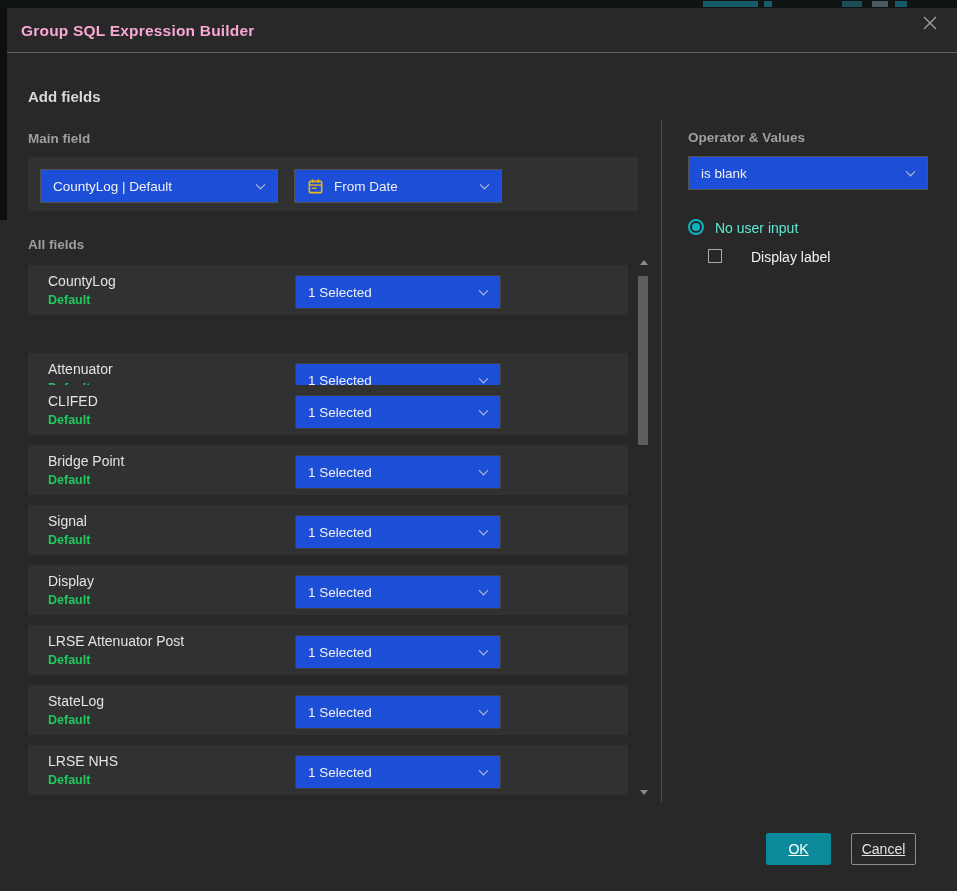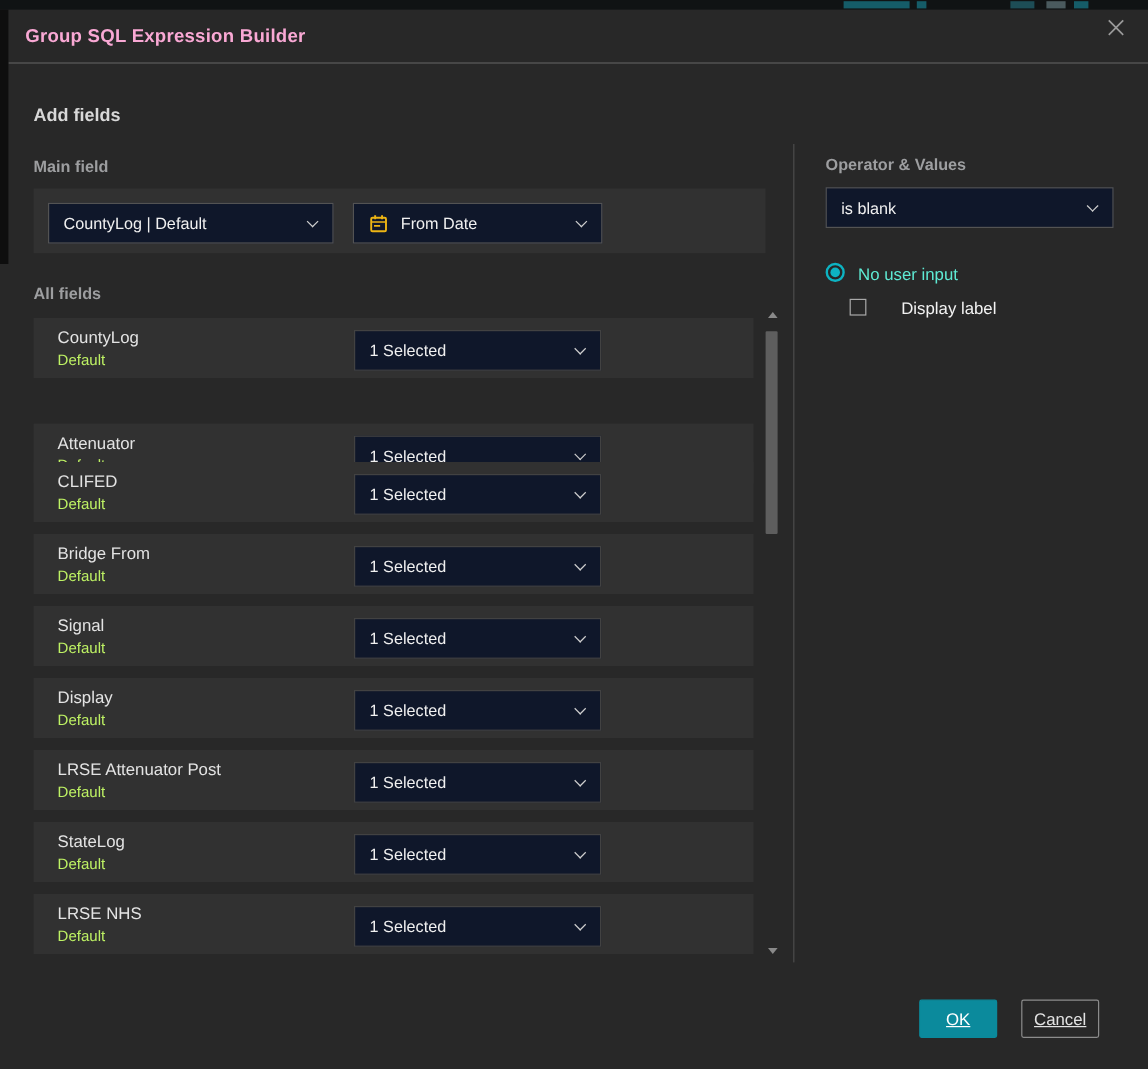--- a/index.html
+++ b/index.html
@@ -24,40 +24,40 @@
   .close-btn { position:absolute; right:16px; top:12px; width:22px; height:22px; display:flex; align-items:center; justify-content:center; cursor:pointer; }
   .title-divider { left:7px; top:52px; width:950px; height:1px; background:#5e5e5e; }
 
   .section-heading { font-size:15px; font-weight:700; color:#d8d8d8; }
   .sub-label { font-size:13.5px; font-weight:700; color:#9d9ea0; }
 
   .panel-box { background:#313131; }
 
   .select {
     position:absolute;
-    background:#0f172a;
+    background:#1d4ed8;
     border:1px solid #535353;
     display:flex; align-items:center;
     padding:16px 12px;
     cursor:pointer;
   }
   .select .sel-text { font-size:13.5px; color:#f0f0f0; white-space:nowrap; }
   .chevron {
     position:absolute; right:13px; top:50%;
     width:7px; height:7px;
     border-right:1.6px solid #cfcfcf;
     border-bottom:1.6px solid #cfcfcf;
     transform:translateY(-70%) rotate(45deg);
   }
   .row-select { border-color:#424242; }
 
   
   .field-row { position:absolute; left:28px; width:600px; height:50px; background:#313131; }
   .field-name { position:absolute; left:20px; top:8px; font-size:14px; color:#e3e3e3; }
-  .field-sub  { position:absolute; left:20px; top:27.5px; font-size:12.5px; color:#bef264; }
+  .field-sub  { position:absolute; left:20px; top:27.5px; font-size:12.5px; color:#22c55e;font-weight:bold; }
 
   
   .scroll-thumb { left:638px; top:276px; width:10px; height:169px; background:#5e5e5e; border-radius:1px; cursor:pointer; }
   .tri-up { left:640px; top:260px; width:0; height:0; border-left:4px solid transparent; border-right:4px solid transparent; border-bottom:5px solid #8a8a8a; cursor:pointer; }
   .tri-down { left:640px; top:790px; width:0; height:0; border-left:4px solid transparent; border-right:4px solid transparent; border-top:5px solid #8a8a8a; cursor:pointer; }
 
   .v-divider { left:661px; top:120px; width:1px; height:682px; background:#4d4d4d; }
 
   
   .radio-outer {
@@ -144,21 +144,21 @@
 </div>
 <div class="field-row" style="top:385px;">
   <span class="field-name">CLIFED</span>
   <span class="field-sub">Default</span>
   <div class="select row-select" style="left:267px; top:10px; width:206px; height:30px;">
     <span class="sel-text">1 Selected</span>
     <span class="chevron"></span>
   </div>
 </div>
 <div class="field-row" style="top:445px;">
-  <span class="field-name">Bridge From</span>
+  <span class="field-name">Bridge Point</span>
   <span class="field-sub">Default</span>
   <div class="select row-select" style="left:267px; top:10px; width:206px; height:30px;">
     <span class="sel-text">1 Selected</span>
     <span class="chevron"></span>
   </div>
 </div>
 <div class="field-row" style="top:505px;">
   <span class="field-name">Signal</span>
   <span class="field-sub">Default</span>
   <div class="select row-select" style="left:267px; top:10px; width:206px; height:30px;">

